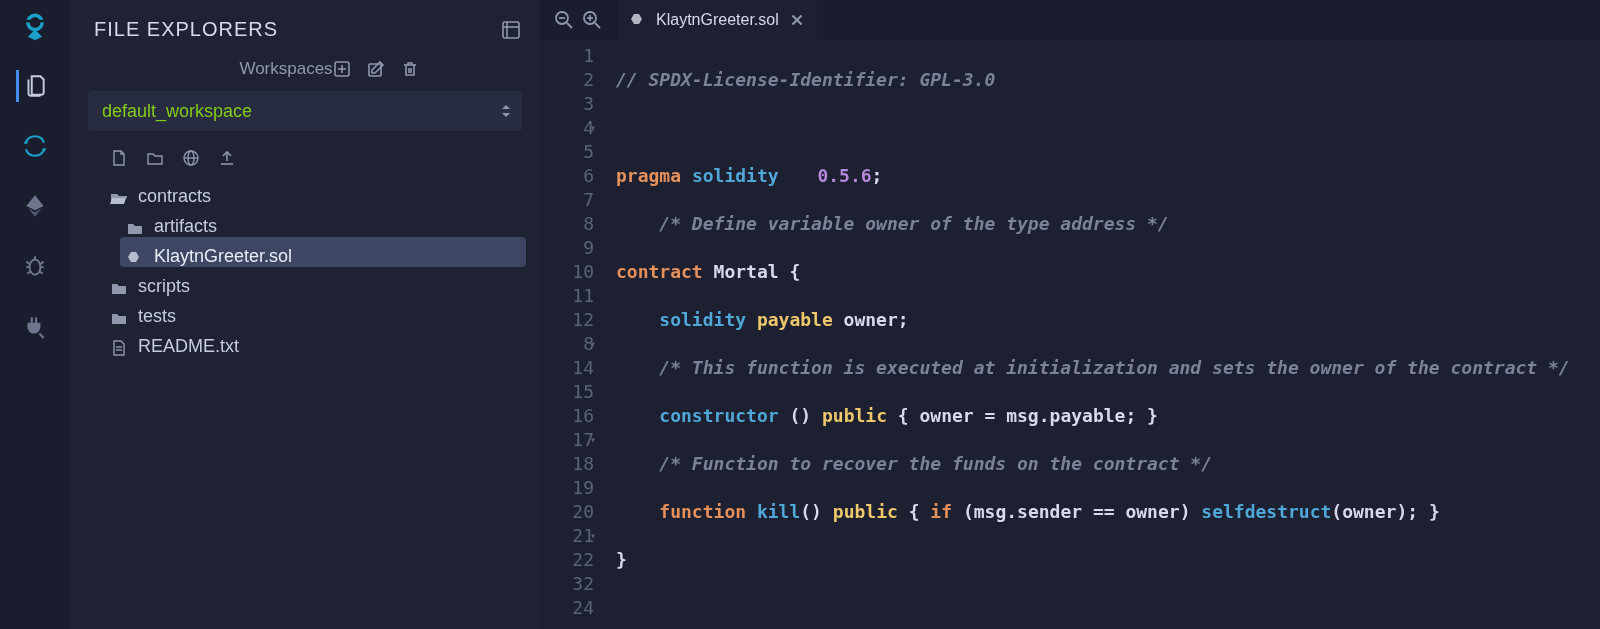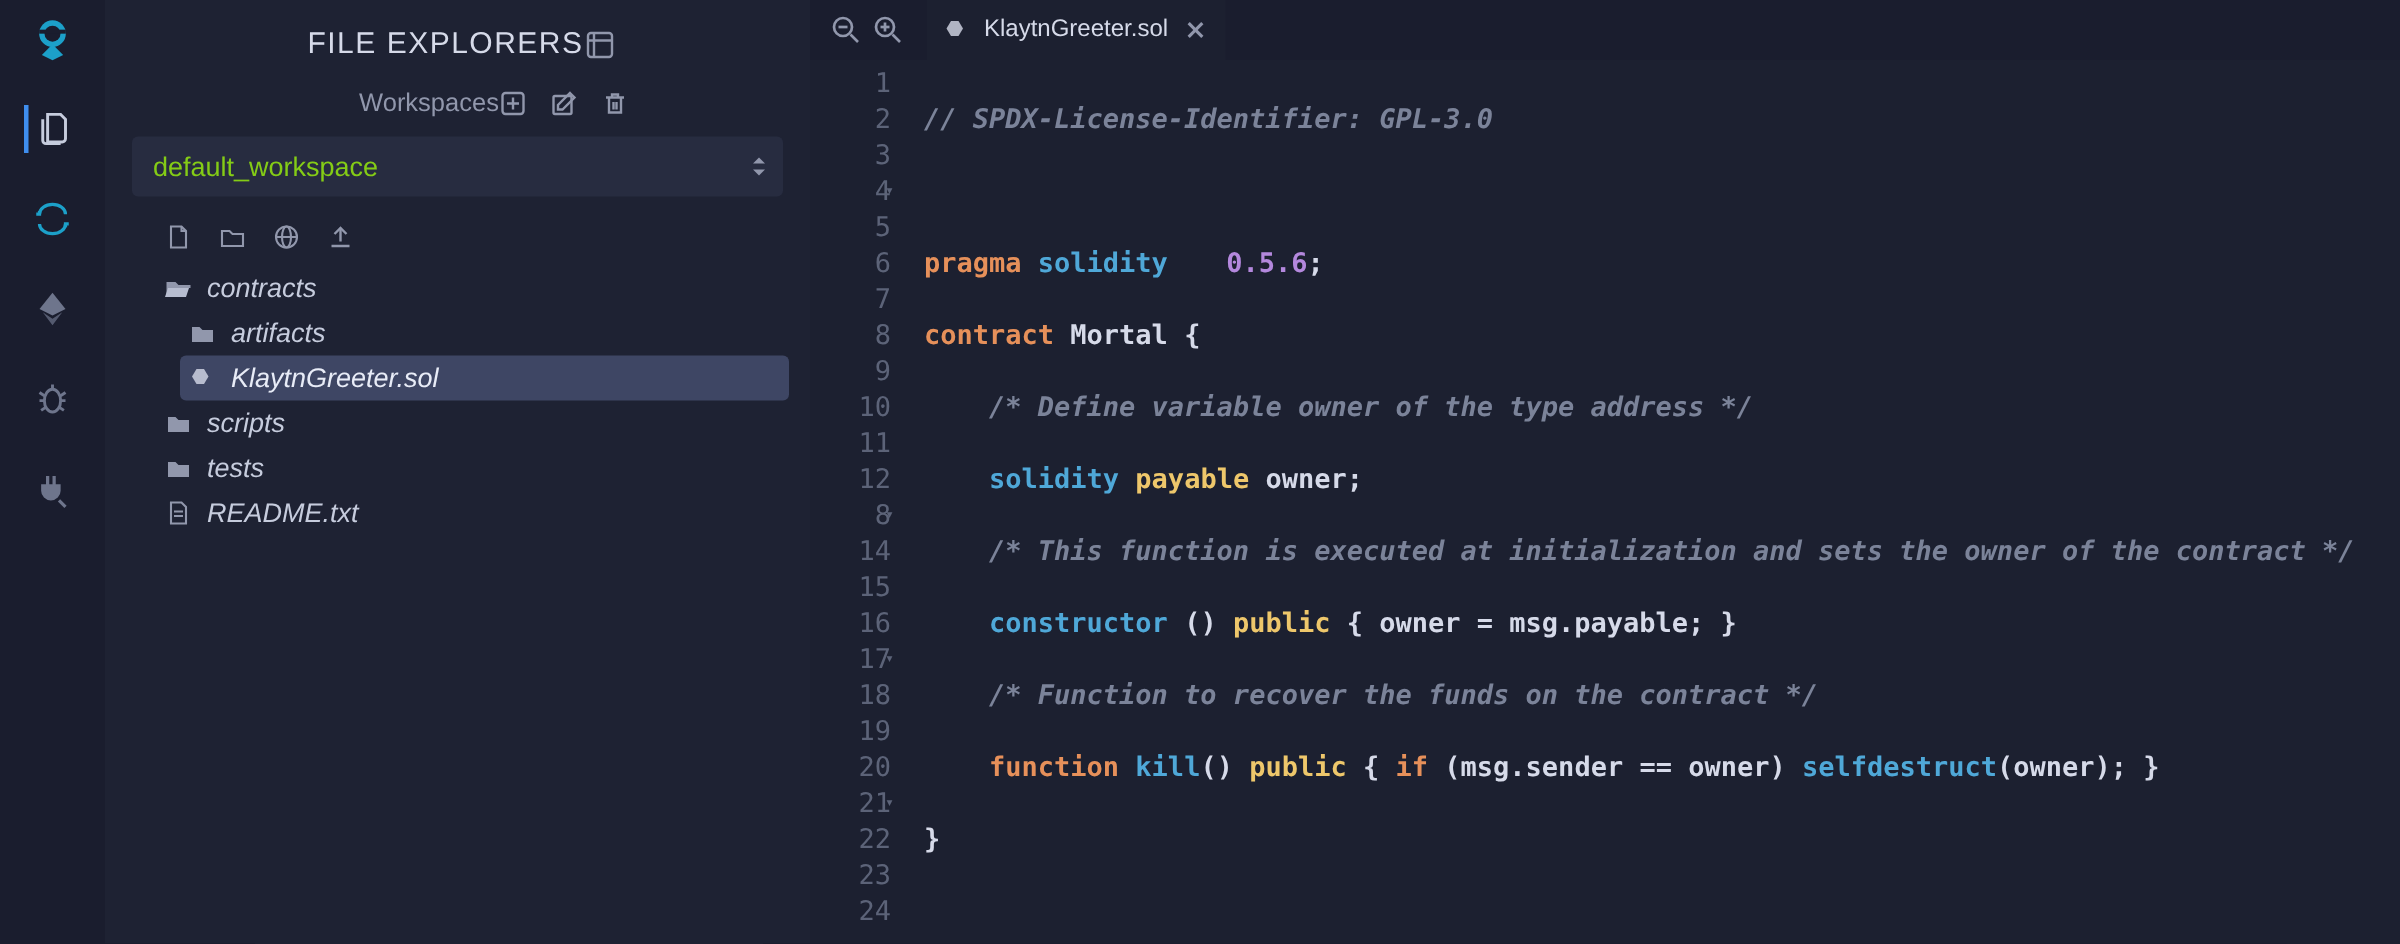--- a/index.html
+++ b/index.html
@@ -30,21 +30,21 @@
   
   .explorer {
     width: 470px;
     background: #1e2233;
     display: flex;
     flex-direction: column;
     padding: 18px 14px 0 14px;
     flex-shrink: 0;
   }
   .explorer-header {
-    display:flex; justify-content:center; align-items:center;
+    display:flex; justify-content:space-between; align-items:center;
     padding: 0 4px 18px 10px;
   }
   .explorer-title { color:#d6dae9; font-size: 20px; font-weight:500; letter-spacing:1px;}
   .book-icon{ width:22px; height:22px; display:flex;align-items:center;justify-content:center;cursor:pointer;}
   .workspaces-row {
     display:flex; justify-content:center; align-items:center;
     padding: 0 6px 8px 6px;
     margin-left: 48px;
   }
   .workspaces-row .label { color:#9197ac; font-size:17px;}
@@ -59,22 +59,22 @@
     padding:0 10px 0 14px;
     color:#84cc16; font-size:18px;
     cursor:pointer;
   }
   .tree-toolbar {
     display:flex; gap:18px; padding: 4px 0 10px 26px;
   }
   .tree-toolbar .ic{width:18px;height:18px;cursor:pointer;display:flex;align-items:center;justify-content:center;}
   .tree { padding-left: 20px; font-size:18px; }
   .tree-row {
-    display:flex; align-items:center; gap:10px; height:30px; padding-left:6px;
-    color:#c6ccdd; border-radius:4px; cursor:pointer;font-style:italic;
+    display:flex; align-items:flex-end; gap:10px; height:30px; padding-left:6px;
+    color:#c6ccdd; border-radius:4px; cursor:pointer;
   }
   .tree-row.depth1{ margin-left:0px;}
   .tree-row.depth2{ margin-left:16px;}
   .tree-row.selected{
     background:#3e4664;
     color:#e8ecf7;
   }
   .tree-row .tic{width:18px;height:18px;display:flex;align-items:center;justify-content:center;flex-shrink:0;}
   
   .editor {
@@ -359,30 +359,30 @@
       <div class="ln fold">8</div>
       <div class="ln">14</div>
       <div class="ln">15</div>
       <div class="ln">16</div>
       <div class="ln fold">17</div>
       <div class="ln">18</div>
       <div class="ln">19</div>
       <div class="ln">20</div>
       <div class="ln fold">21</div>
       <div class="ln">22</div>
-      <div class="ln">23</div>
+      <div class="ln">32</div>
       <div class="ln">24</div>
     </div>
 
     <div class="code">
 <div class="cl"><span class="c-comment">// SPDX-License-Identifier: GPL-3.0</span></div>
 <div class="cl"></div>
 <div class="cl"><span class="c-kw">pragma</span> <span class="c-type">solidity</span> <span class="c-num">0.5.6</span><span class="c-op">;</span></div>
+<div class="cl">    <span class="c-comment">/* Define variable owner of the type address */</span></div>
 <div class="cl"><span class="c-kw">contract</span> <span class="c-ident">Mortal</span> <span class="c-op">{</span></div>
-<div class="cl">    <span class="c-comment">/* Define variable owner of the type address */</span></div>
 <div class="cl">    <span class="c-type">solidity</span> <span class="c-kw2">payable</span> <span class="c-ident">owner;</span></div>
 <div class="cl">    <span class="c-comment">/* This function is executed at initialization and sets the owner of the contract */</span></div>
 <div class="cl">    <span class="c-type">constructor</span> <span class="c-op">()</span> <span class="c-kw2">public</span> <span class="c-ident">{ owner = msg.payable; }</span></div>
 <div class="cl">    <span class="c-comment">/* Function to recover the funds on the contract */</span></div>
 <div class="cl">    <span class="c-kw">function</span> <span class="c-type">kill</span><span class="c-op">()</span> <span class="c-kw2">public</span> <span class="c-op">{ </span><span class="c-kw">if</span> <span class="c-ident">(msg.sender == owner)</span> <span class="c-type">selfdestruct</span><span class="c-ident">(owner); }</span></div>
 <div class="cl"><span class="c-op">}</span></div>
 <div class="cl"></div>
 
 
 

